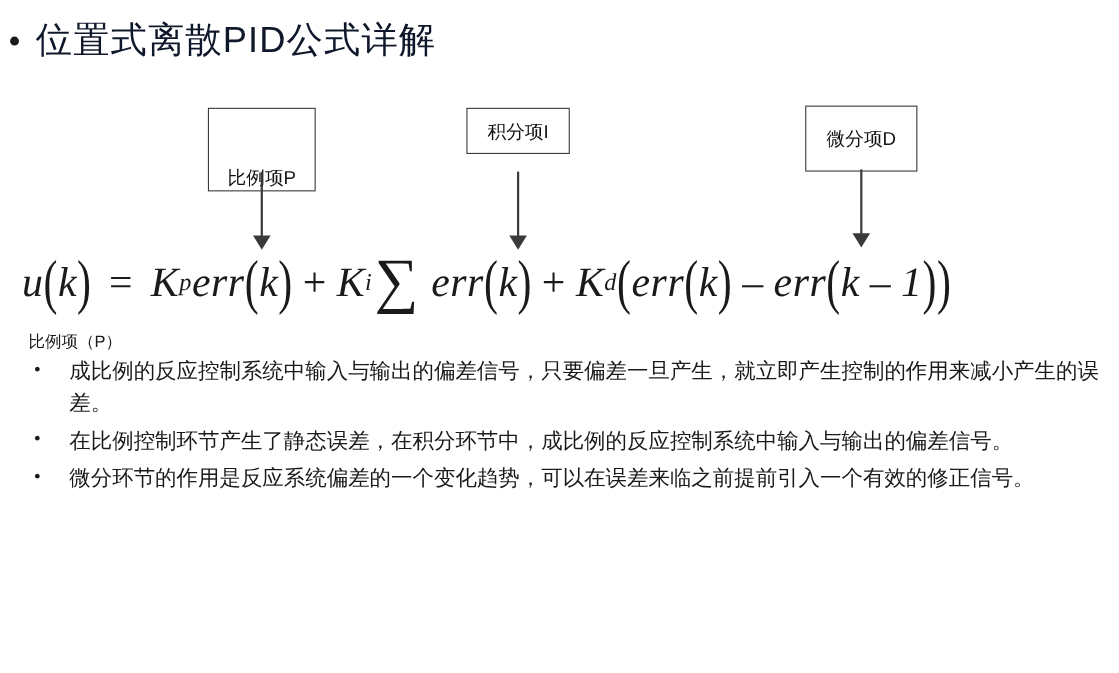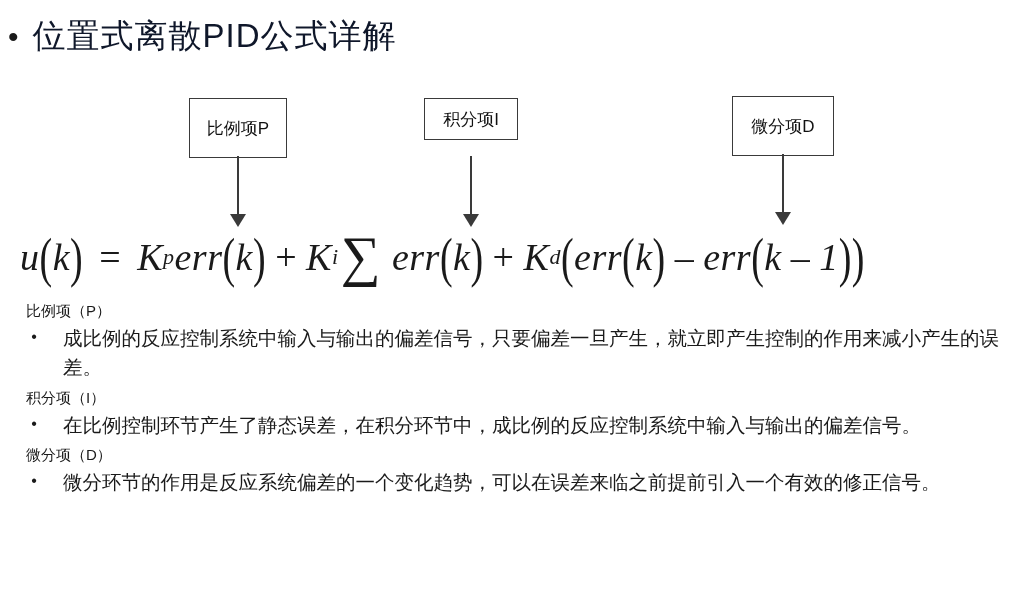--- a/index.html
+++ b/index.html
@@ -47,21 +47,21 @@
     position: absolute;
     border: 1.6px solid #3a3a3a;
     background: #ffffff;
     font-size: 17px;
     color: #111111;
     display: flex;
     align-items: center;
     justify-content: center;
     box-sizing: border-box;
   }
-  #callout-p { left: 189px; top: 98px; width: 98px; height: 60px; }
+  #callout-p { left: 189px; top: 98px; width: 98px; height: 76px; align-items: flex-end; }
   #callout-i { left: 424px; top: 98px; width: 94px; height: 42px; }
   #callout-d { left: 732px; top: 96px; width: 102px; height: 60px; }
 
   
   .arrow {
     position: absolute;
     width: 22px;
   }
   .arrow .shaft {
     position: absolute;
@@ -244,29 +244,27 @@
 
     <div class="blk">
       <p class="section-head">比例项（P）</p>
       <div class="bullet-row">
         <span class="bullet-dot">•</span>
         <span class="bullet-text">成比例的反应控制系统中输入与输出的偏差信号，只要偏差一旦产生，就立即产生控制的作用来减小产生的误差。</span>
       </div>
     </div>
 
     <div class="blk">
-      <p class="section-head">积分项（I）</p>
       <div class="bullet-row">
         <span class="bullet-dot">•</span>
         <span class="bullet-text">在比例控制环节产生了静态误差，在积分环节中，成比例的反应控制系统中输入与输出的偏差信号。</span>
       </div>
     </div>
 
     <div class="blk">
-      <p class="section-head">微分项（D）</p>
       <div class="bullet-row">
         <span class="bullet-dot">•</span>
         <span class="bullet-text">微分环节的作用是反应系统偏差的一个变化趋势，可以在误差来临之前提前引入一个有效的修正信号。</span>
       </div>
     </div>
 
   </div>
 </div>
 
 </body></html>

